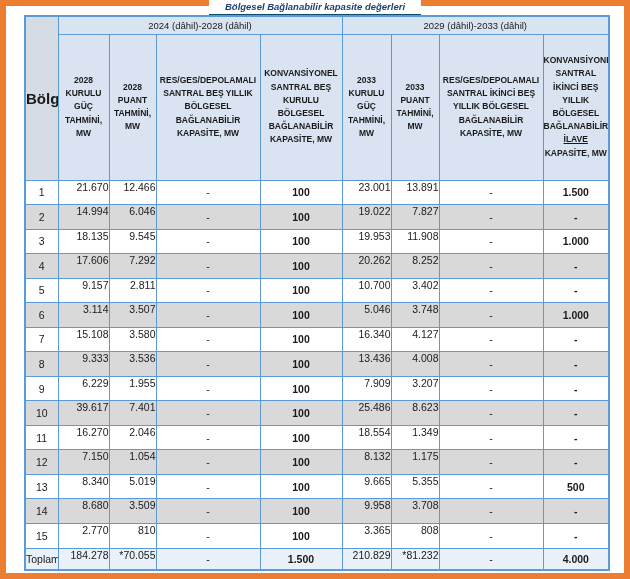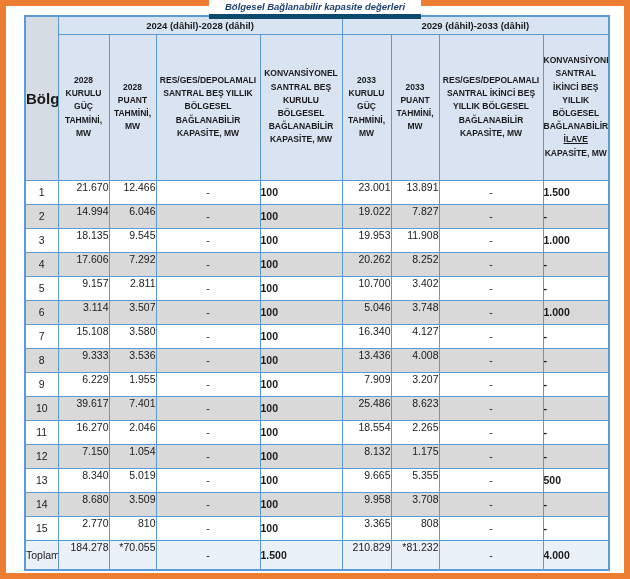--- a/index.html
+++ b/index.html
@@ -3,41 +3,41 @@
 <meta charset="utf-8">
 <style>
   html,body{margin:0;padding:0;}
   body{width:630px;height:579px;position:relative;background:#ffffff;
        font-family:"Liberation Sans","DejaVu Sans",sans-serif;overflow:hidden;}
   .frame{position:absolute;left:0;top:0;width:618px;height:567px;
          border:6px solid #ED7D31;background:#ffffff;}
   .title{position:absolute;top:0;left:50%;transform:translateX(-50%);
          background:#ffffff;padding:0 16px;height:14px;line-height:13px;
          font-size:9.5px;font-style:italic;font-weight:bold;color:#1F4173;
-         white-space:nowrap;z-index:3;border-bottom:5px solid #0c4a6e;}
+         white-space:nowrap;z-index:3;border-bottom:1px solid #0c4a6e;}
   table.cap{position:absolute;left:24px;top:15px;width:584px;height:556px;
             border-collapse:collapse;table-layout:fixed;z-index:2;}
   table.cap th, table.cap td{border:1.5px solid #5B9BD5;padding:0;color:#1a1a1a;
             overflow:hidden;}
   table.cap{border:2px solid #5B9BD5;}
   tr.period-row{height:18px;}
   tr.colhead-row{height:146px;}
-  tr.total-row{height:30px;}
-  th.period{background:#D9E4F2;font-size:9.5px;font-weight:bold;text-align:center;
+  tr.total-row{height:22px;}
+  th.period{background:#D9E4F2;font-size:9.5px;font-weight:normal;text-align:center;
             vertical-align:middle;}
   th.bolge-h{background:#D6DCE4;font-size:15px;font-weight:bold;text-align:center;
             vertical-align:middle;}
   th.ch{background:#DAE3F1;font-size:8.5px;font-weight:bold;text-align:center;
         vertical-align:middle;line-height:1.55;padding:2px 3px;}
   th.ch .ul{text-decoration:underline;}
   td{font-size:10.5px;vertical-align:middle;}
   td.c-region{text-align:center;}
   td.c-num{text-align:right;vertical-align:top;padding:2px 7px 0 0;}
   td.c-res{text-align:center;}
-  td.c-cap{font-weight:bold;}
+  td.c-cap{text-align:center;font-weight:bold;}
   tr.odd td{background:#ffffff;}
   tr.even td{background:#D9D9D9;}
   tr.total-row td{background:#EAF1F9;}
   tr.total-row td.c-region{font-size:10.5px;}
 </style>
 </head>
 <body>
 
 <div class="frame"></div>
 <div class="title">Bölgesel Bağlanabilir kapasite değerleri</div>
@@ -182,21 +182,21 @@
         <td class="c-res">-</td>
         <td class="c-cap">-</td>
       </tr>
       <tr class="odd">
         <td class="c-region">11</td>
         <td class="c-num">16.270</td>
         <td class="c-num">2.046</td>
         <td class="c-res">-</td>
         <td class="c-cap">100</td>
         <td class="c-num">18.554</td>
-        <td class="c-num">2.265</td>
+        <td class="c-num">1.349</td>
         <td class="c-res">-</td>
         <td class="c-cap">-</td>
       </tr>
       <tr class="even">
         <td class="c-region">12</td>
         <td class="c-num">7.150</td>
         <td class="c-num">1.054</td>
         <td class="c-res">-</td>
         <td class="c-cap">100</td>
         <td class="c-num">8.132</td>

